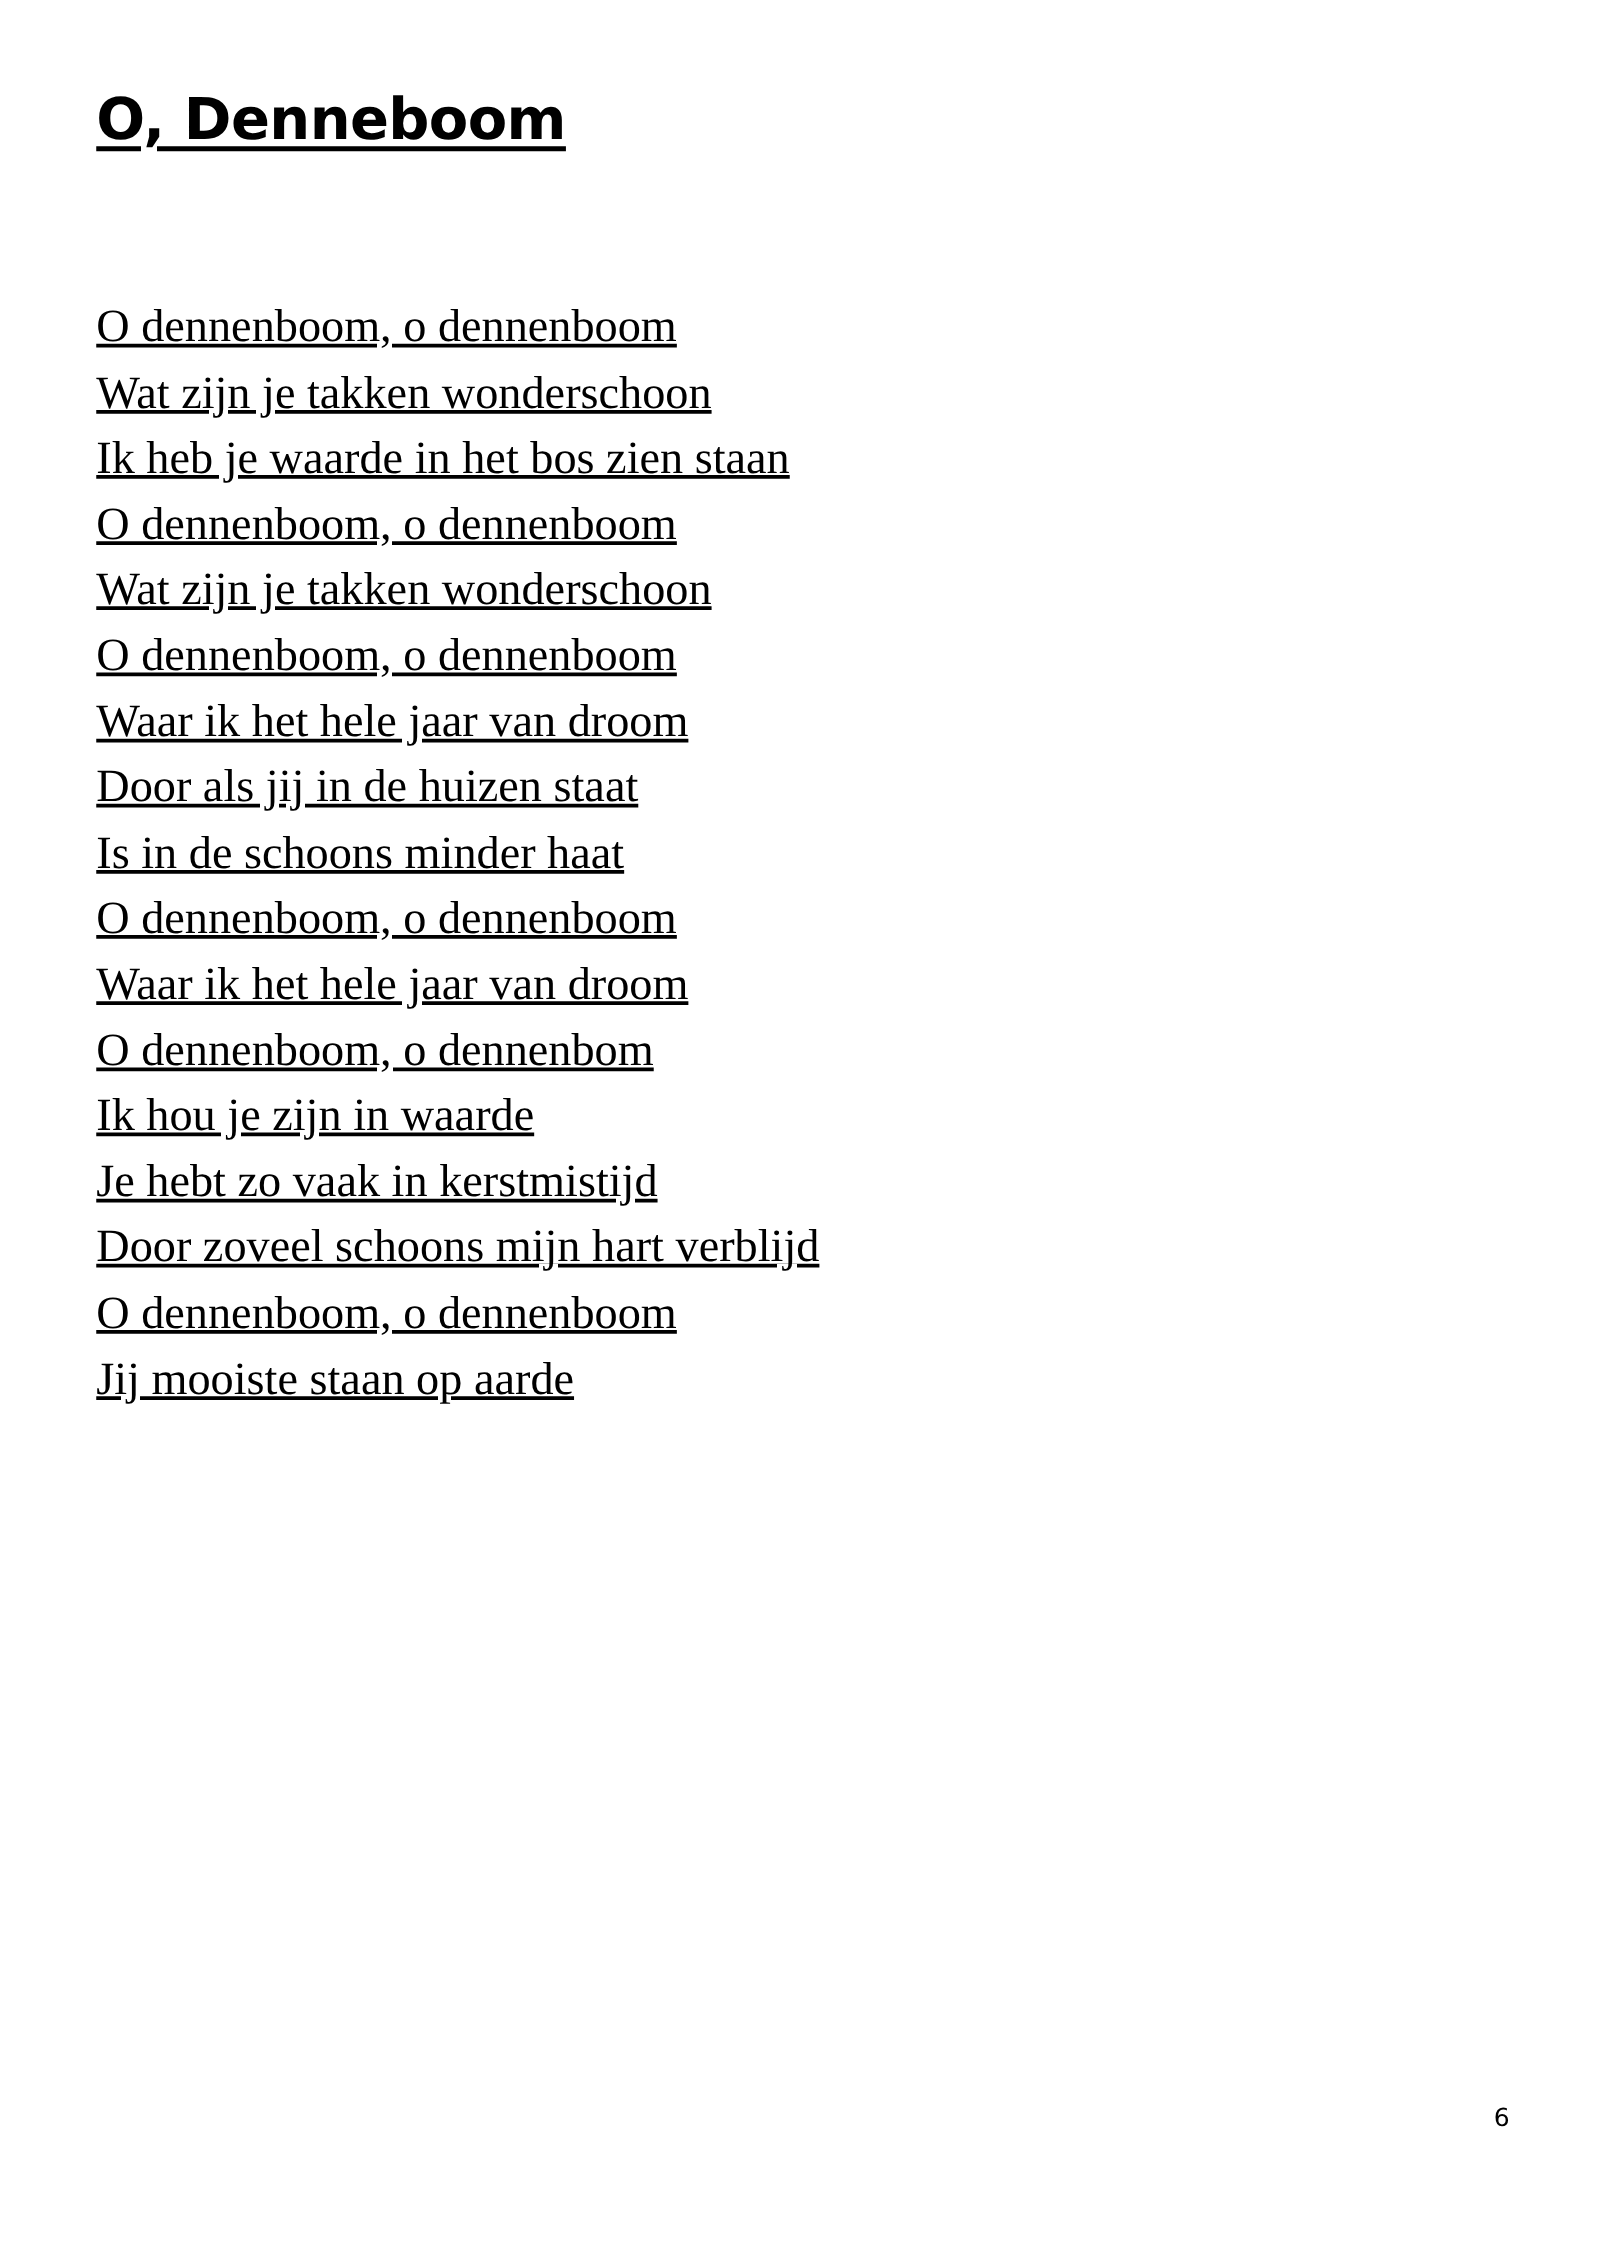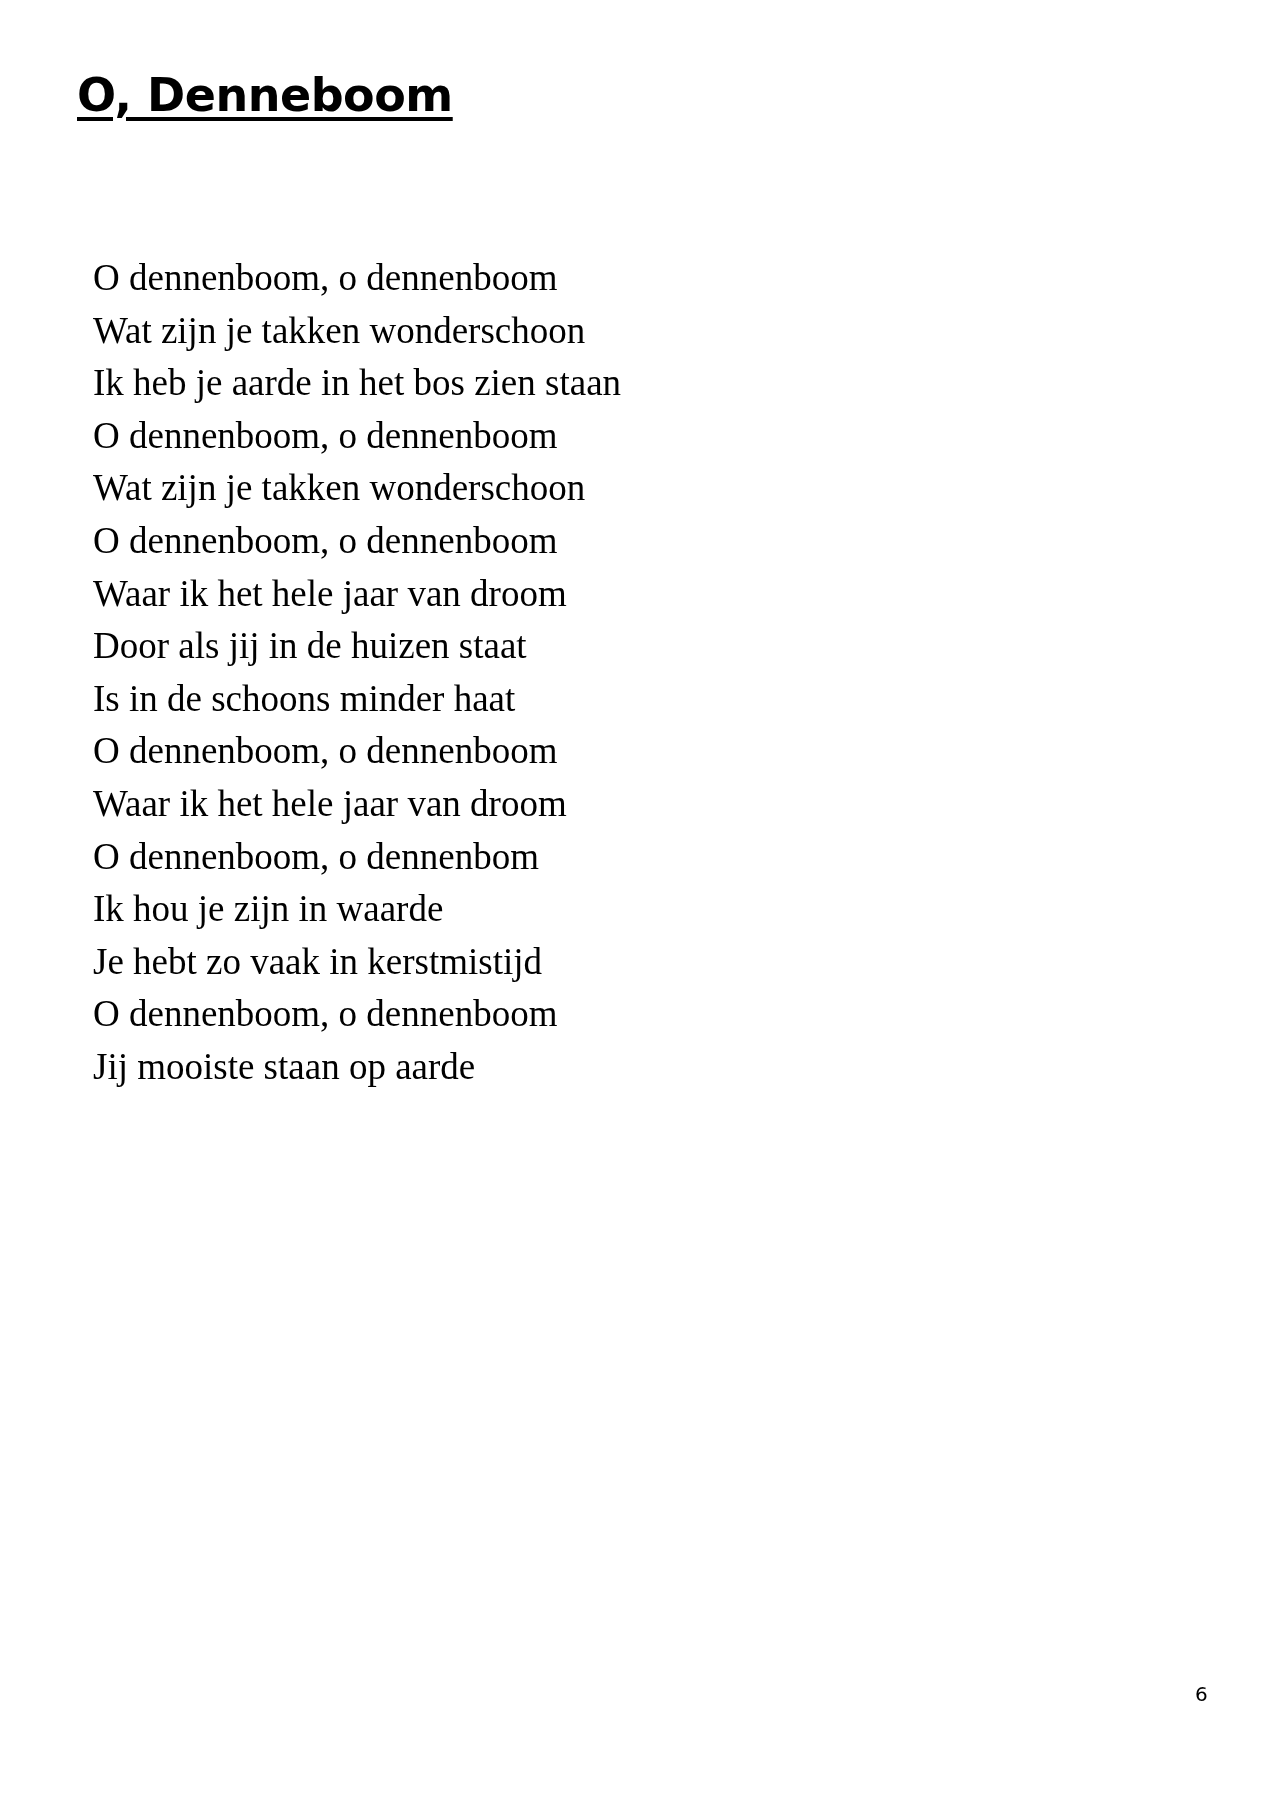--- a/index.html
+++ b/index.html
@@ -32,26 +32,27 @@
       line-height: 1.1;
       text-decoration: underline;
       text-decoration-thickness: 4px;
       text-underline-offset: 6px;
       letter-spacing: -0.5px;
     }
     .lyrics {
       position: absolute;
       left: 77px;
       top: 236px;
-      margin: 16px;
+      margin: 0;
       padding: 0;
       list-style: none;
       font-family: "Liberation Serif", "DejaVu Serif", serif;
       font-size: 37px;
       line-height: 52.6px;
+      text-decoration: underline;
     }
     .lyrics li {
       white-space: nowrap;
     }
     .page-number {
       position: absolute;
       left: 1195px;
       top: 1682px;
       font-family: "DejaVu Sans", "Liberation Sans", sans-serif;
       font-size: 20px;
@@ -59,30 +60,31 @@
   </style>
 </head>
 <body>
 
 <div class="page">
   <h1 class="title">O, Denneboom</h1>
 
   <ul class="lyrics">
     <li>O dennenboom, o dennenboom</li>
     <li>Wat zijn je takken wonderschoon</li>
-    <li>Ik heb je aarde in het bos zien staan</li>
+    <li>Ik heb je waarde in het bos zien staan</li>
     <li>O dennenboom, o dennenboom</li>
     <li>Wat zijn je takken wonderschoon</li>
     <li>O dennenboom, o dennenboom</li>
     <li>Waar ik het hele jaar van droom</li>
     <li>Door als jij in de huizen staat</li>
     <li>Is in de schoons minder haat</li>
     <li>O dennenboom, o dennenboom</li>
     <li>Waar ik het hele jaar van droom</li>
     <li>O dennenboom, o dennenbom</li>
     <li>Ik hou je zijn in waarde</li>
     <li>Je hebt zo vaak in kerstmistijd</li>
+    <li>Door zoveel schoons mijn hart verblijd</li>
     <li>O dennenboom, o dennenboom</li>
     <li>Jij mooiste staan op aarde</li>
   </ul>
 
   <div class="page-number">6</div>
 </div>
 
 </body></html>

